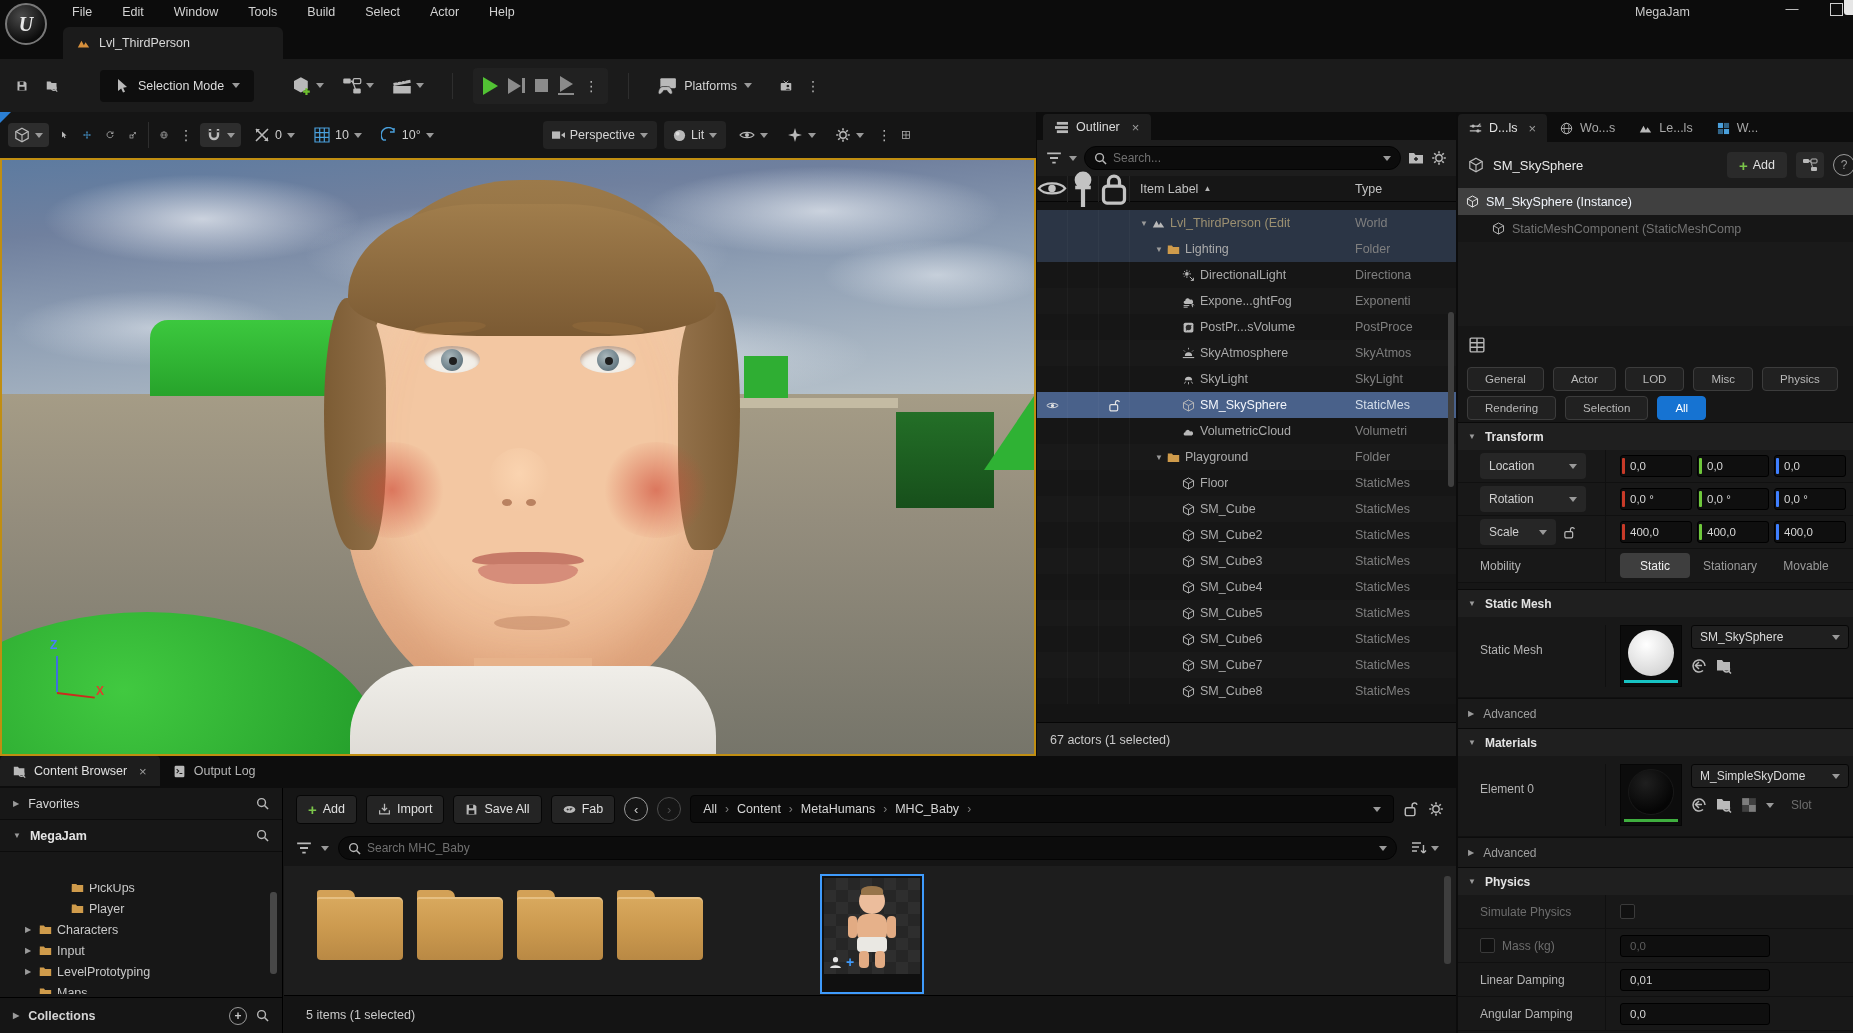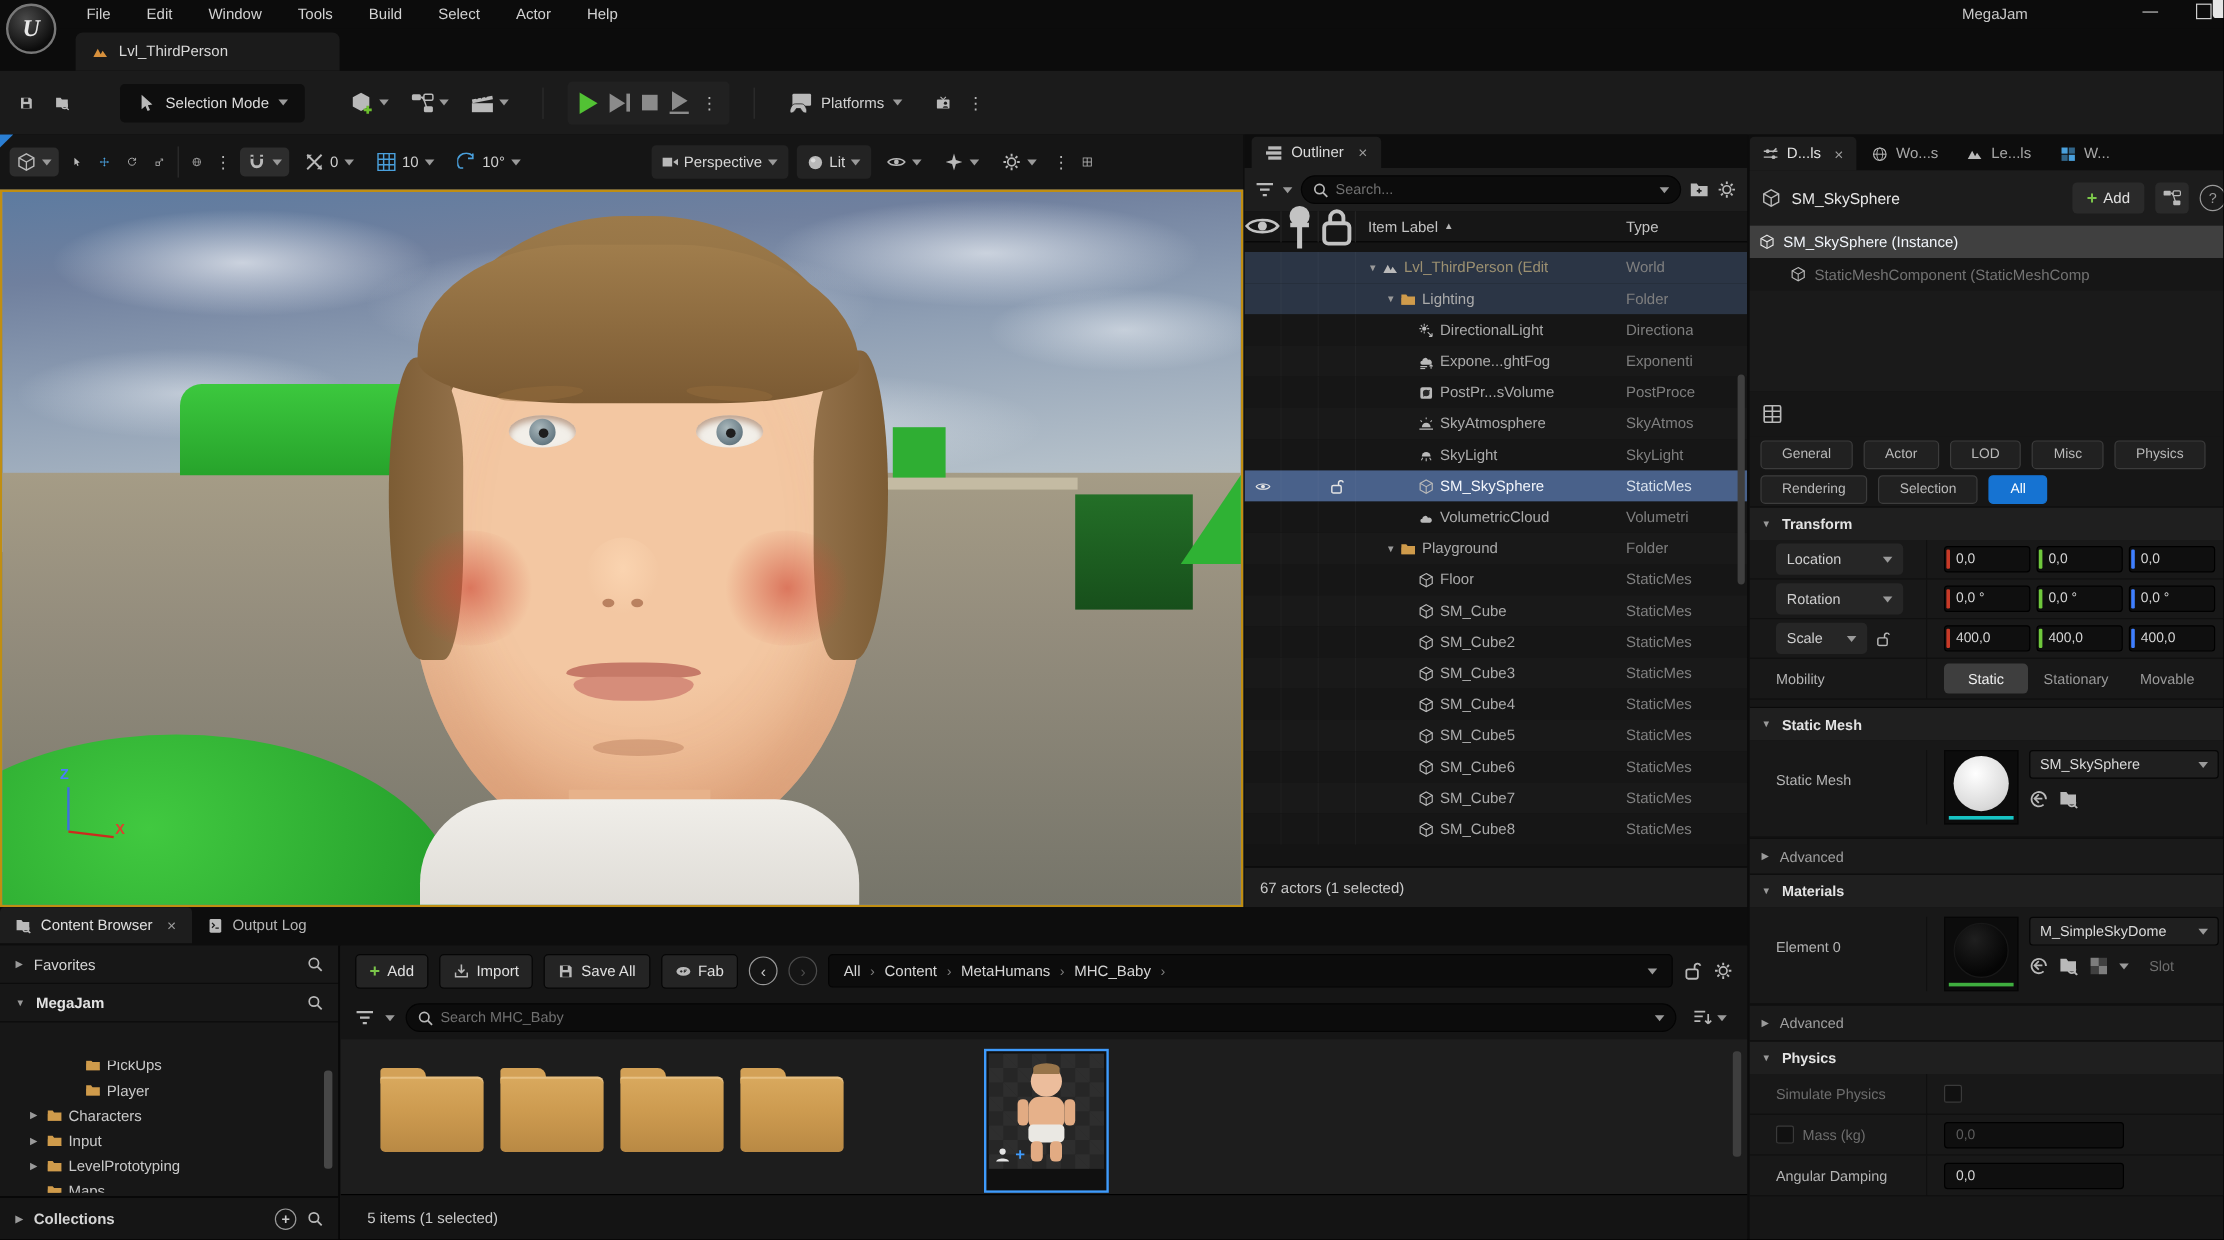--- a/index.html
+++ b/index.html
@@ -1232,20 +1232,26 @@
     <div class="prop-row" style="height:34px">
       <span class="prop-label dim">
           <span class="cbx"></span>
           <span>Mass (kg)</span>
         </span>
       <span class="field dim">
           <span>0,0</span>
         </span>
     </div>
     <div class="prop-row" style="height:34px">
+      <span class="prop-label">Linear Damping</span>
+      <span class="field">
+          <span>0,01</span>
+        </span>
+    </div>
+    <div class="prop-row" style="height:34px">
       <span class="prop-label">Angular Damping</span>
       <span class="field">
           <span>0,0</span>
         </span>
     </div>
   </div>
 
   <div id="cb">
     <div id="cb-tabs">
         <div class="cb-tab active">

